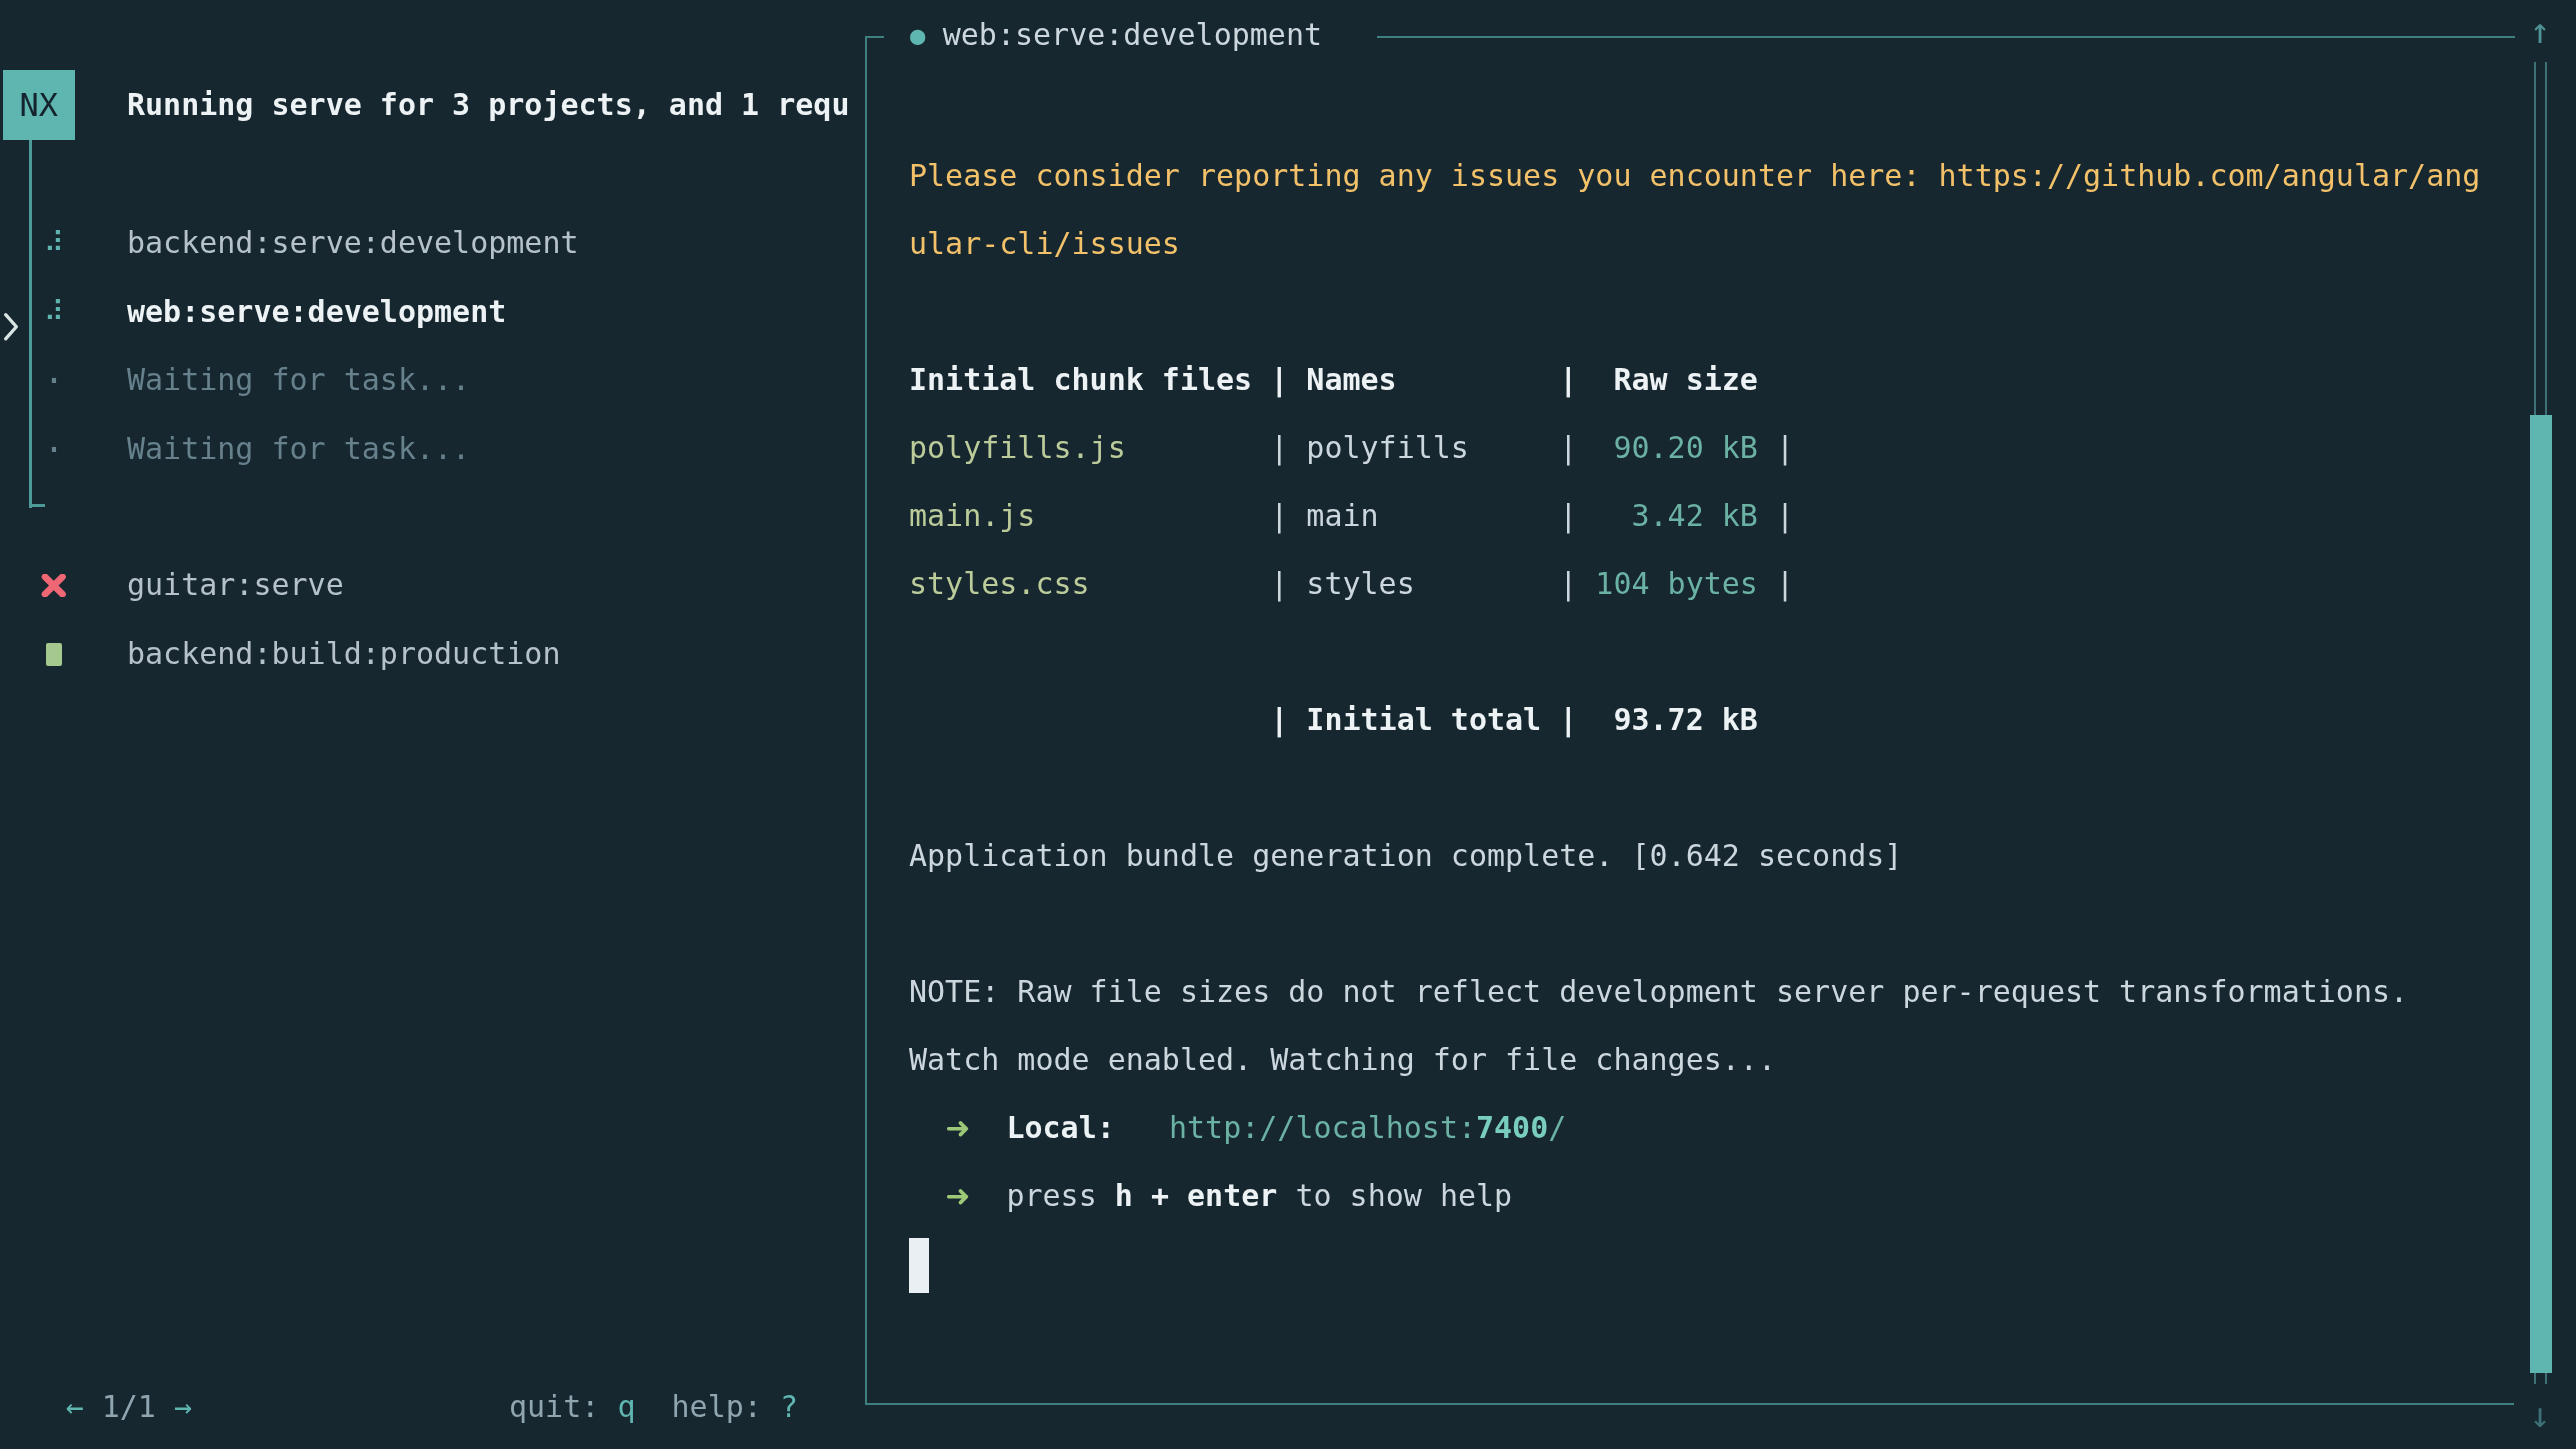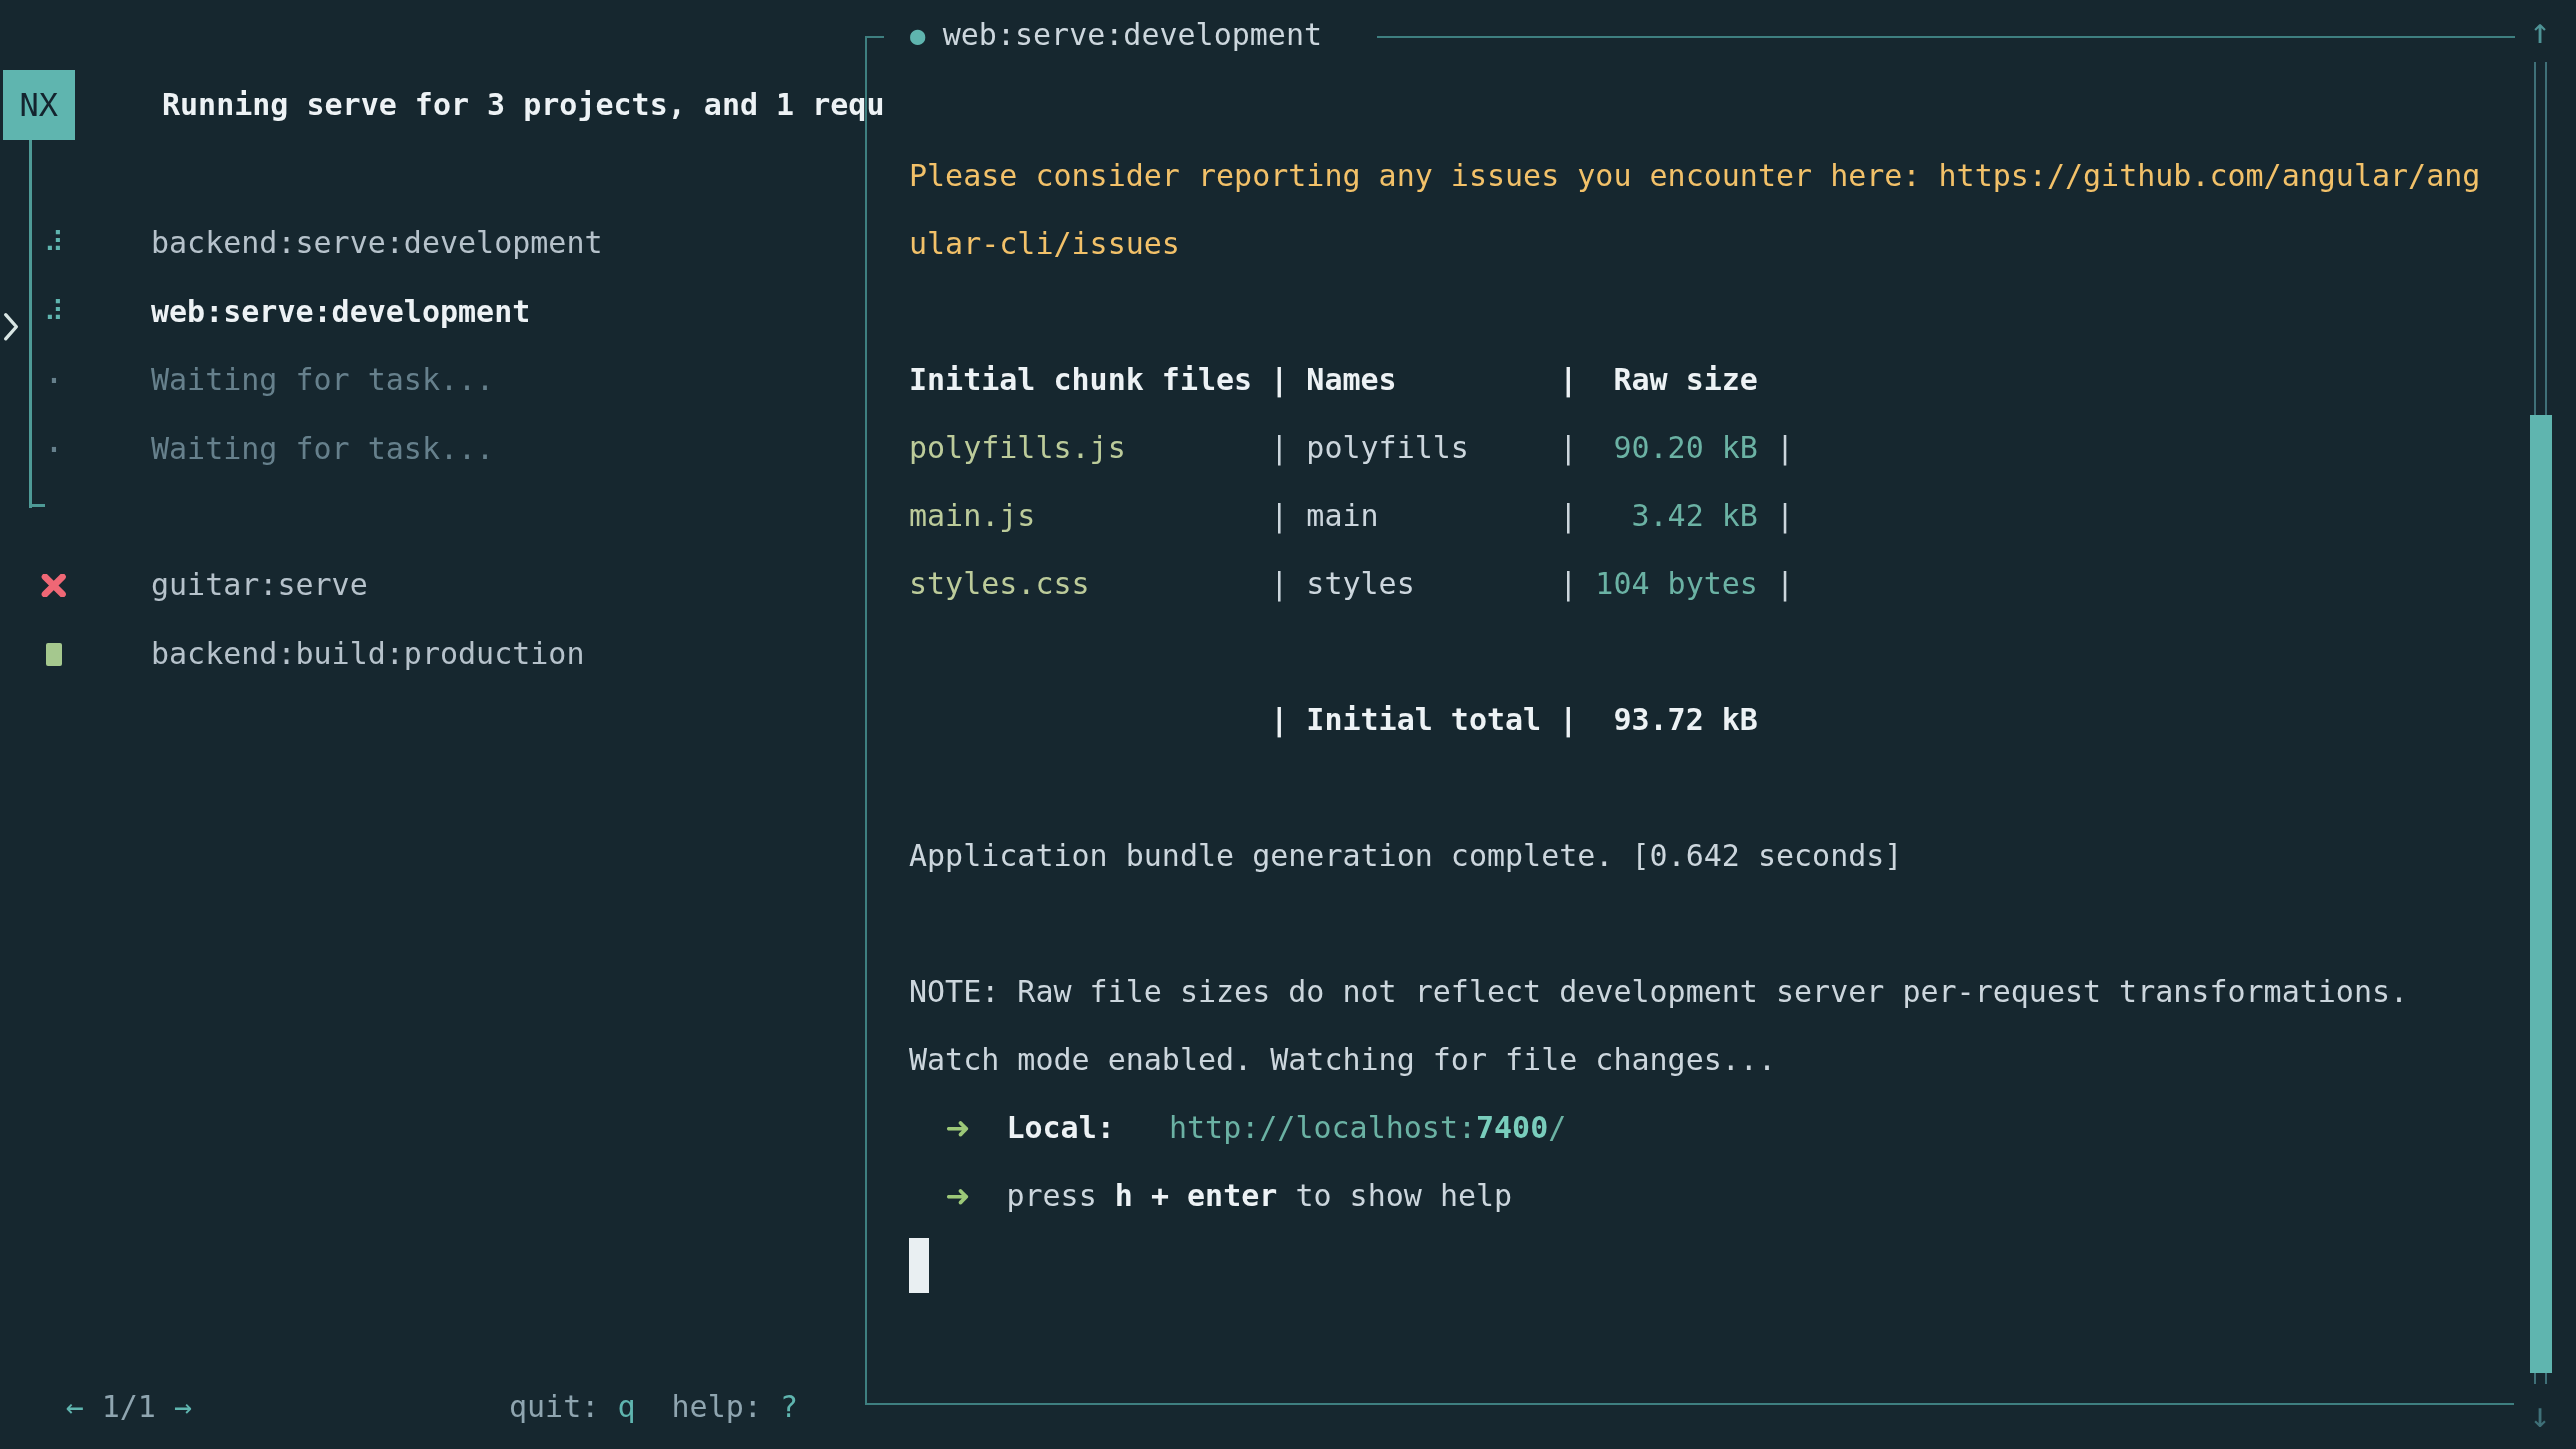--- a/index.html
+++ b/index.html
@@ -29,28 +29,28 @@
        font-family:"DejaVu Sans Mono","Liberation Mono",monospace;
        font-size:30px;color:var(--text);}
   .abs{position:absolute;}
   .line{height:68px;line-height:68px;white-space:pre;}
 
   
   .nx-badge{left:2.7px;top:70px;width:72px;height:70px;background:var(--teal);
     color:var(--badge-text);font-weight:normal;font-size:32px;
     display:flex;align-items:center;justify-content:center;}
   .app-title{left:127px;top:70px;width:733px;height:70px;line-height:70px;
-    font-weight:bold;color:var(--white);white-space:pre;overflow:hidden;margin-left:35px;}
+    font-weight:bold;color:var(--white);white-space:pre;overflow:hidden;}
   .tree-line{left:29px;top:140px;width:2.7px;height:368px;background:#4E9A96;}
   .tree-foot{left:29px;top:504px;width:16px;height:2.7px;background:#4E9A96;}
 
   .task-row{position:absolute;left:0;width:859px;height:68px;line-height:68px;white-space:pre;}
   .task-icon{position:absolute;left:38px;top:0;width:32px;height:68px;
     display:flex;align-items:center;justify-content:center;}
-  .task-label{position:absolute;left:127px;top:0;height:68px;line-height:68px;margin-left:24px;}
+  .task-label{position:absolute;left:127px;top:0;height:68px;line-height:68px;}
   .spinner{color:var(--teal);font-size:28px;font-family:"DejaVu Sans",sans-serif;}
   .waitdot{color:var(--text-dim);font-size:34px;}
   .sq{width:16px;height:23px;border-radius:2px;background:var(--green-square);}
   .chev{position:absolute;left:2.7px;top:19.5px;}
   .lbl-running{color:var(--text-mid);}
   .lbl-selected{color:var(--white);font-weight:bold;}
   .lbl-waiting{color:var(--text-dim);}
 
   .pager{left:29.5px;top:1305px;}
   .helpbar{left:0;top:1305px;width:798px;text-align:right;}

